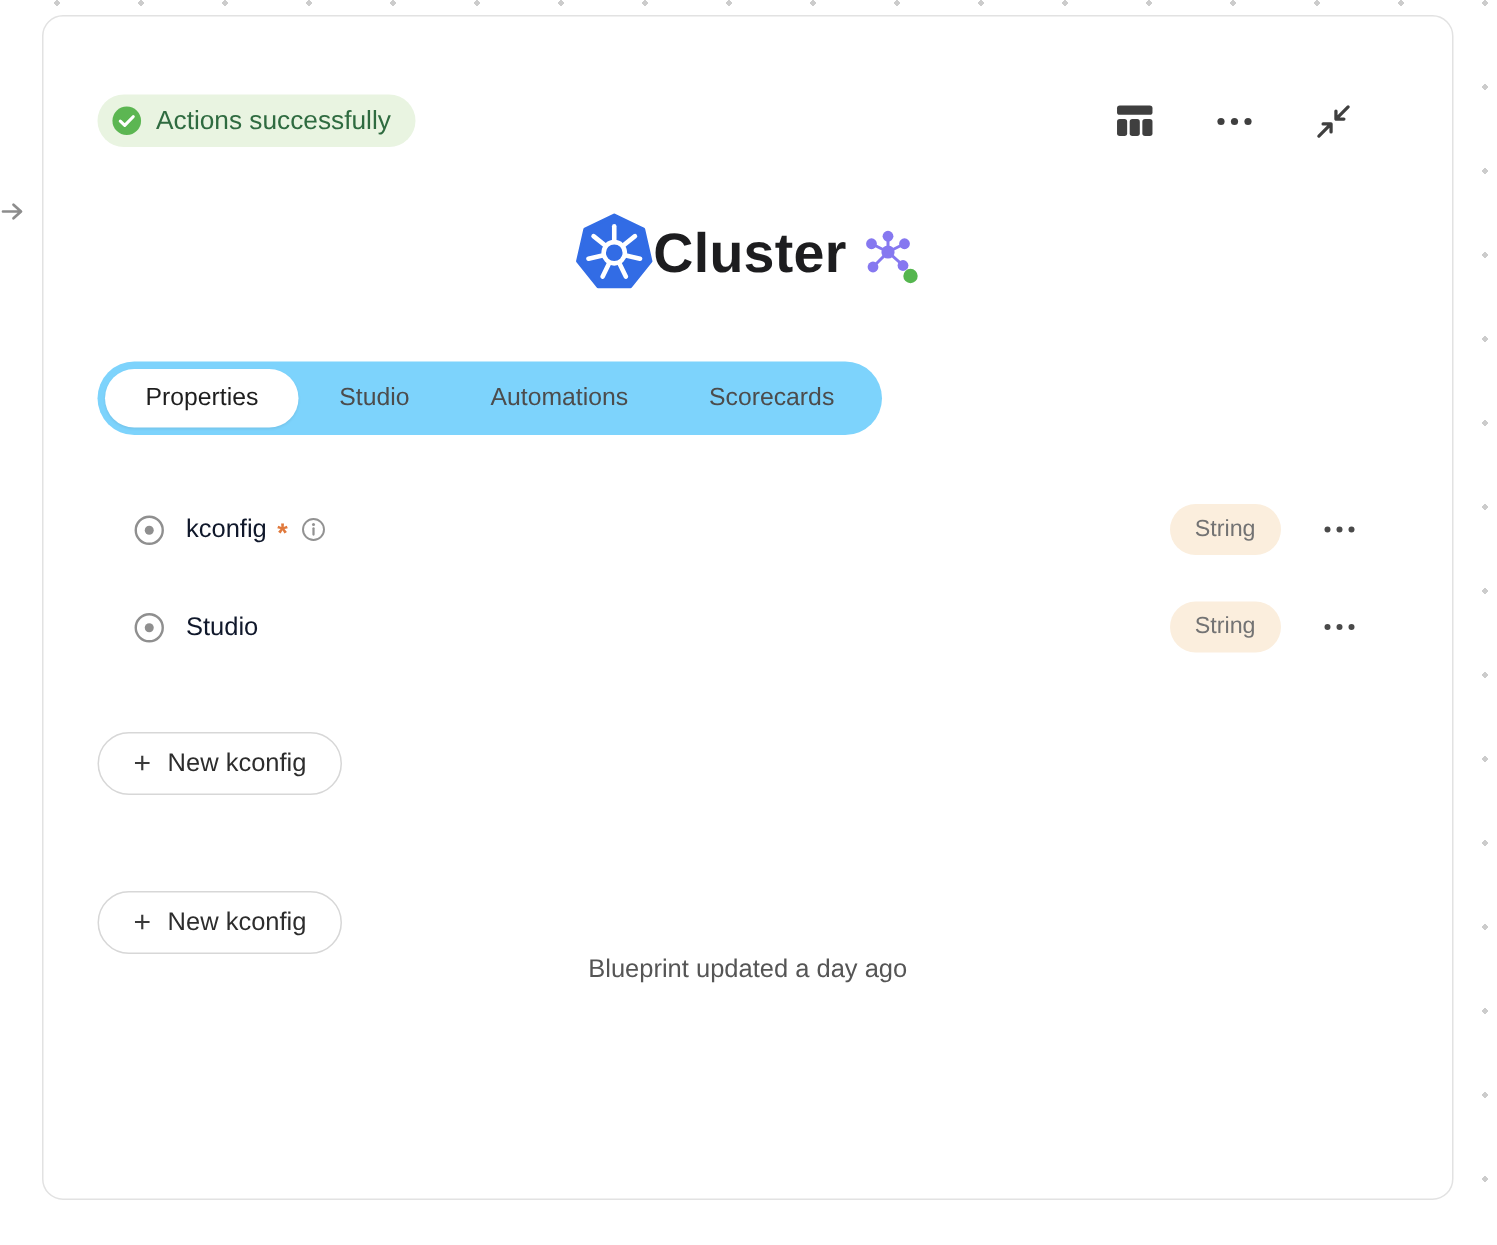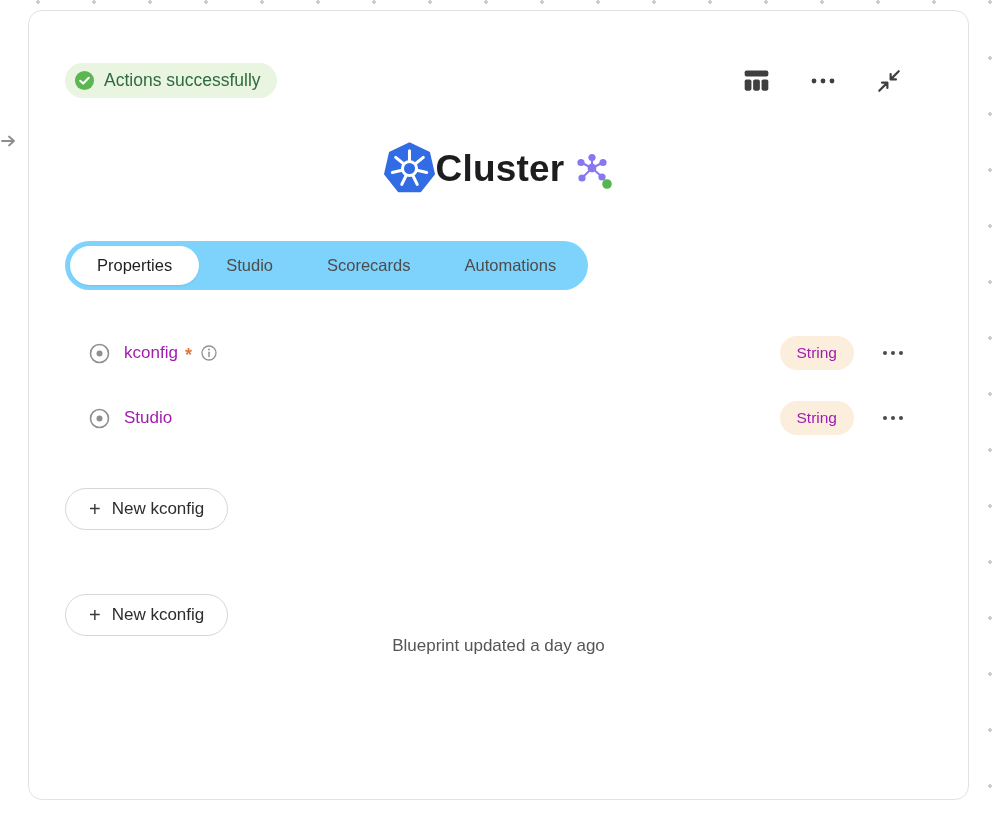--- a/index.html
+++ b/index.html
@@ -47,28 +47,28 @@
     border:none; background:transparent; cursor:pointer;
     font-family:inherit; font-size:16.5px; color:#4c4c4c;
     padding:10px 27px; border-radius:21px; white-space:nowrap;
   }
   .tab.active { background:#ffffff; color:#1e1e1e; font-weight:500; box-shadow:0 1px 2px rgba(0,0,0,0.08); }
 
   
   .prop-list { margin-top:42px; }
   .prop-row { display:flex; align-items:center; height:42px; margin-bottom:23px; padding-left:24px; }
   .prop-dot-icon { width:21px; height:21px; display:block; flex:none; }
-  .prop-name { font-size:17px; color:#a21caf; margin-left:14px; }
+  .prop-name { font-size:17px; color:#0f172a; margin-left:14px; }
   .required-star { color:#e0793c; font-size:18px; font-weight:700; margin-left:7px; position:relative; top:2px; }
   .info-icon { width:16px; height:16px; display:block; margin-left:9px; opacity:0.75; }
   .type-badge {
     margin-left:auto; font-size:15.5px; font-weight:500;
     padding:8px 17px; border-radius:18px;
   }
-  .type-badge.string { background:#fbeedd; color:#a21caf;text-align:center; }
+  .type-badge.string { background:#fbeedd; color:#737373;text-align:center; }
   .type-badge.url    { background:#e0f1f4; color:#1c657a; }
   .row-more { margin-left:26px; margin-right:26px; }
 
   
   .pill-btn {
     display:inline-flex; align-items:center; gap:11px;
     background:#ffffff; border:1px solid #d7d7d7; border-radius:23px;
     padding:10px 23px; font-family:inherit; font-size:17px; color:#2d2d2d; cursor:pointer;
   }
   .pill-btn .plus { font-size:20px; font-weight:400; color:#3a3a3a; line-height:1; }
@@ -152,22 +152,22 @@
       <circle cx="8" cy="25" r="3.6" fill="#8678f0"></circle>
       <circle cx="28" cy="24" r="3.6" fill="#8678f0"></circle>
       <circle cx="33" cy="31" r="4.8" fill="#55b64f"></circle>
     </svg>
   </div>
 
   
   <div class="tabs">
     <button class="tab active">Properties</button>
     <button class="tab">Studio</button>
+    <button class="tab">Automations</button>
     <button class="tab">Scorecards</button>
-    <button class="tab">Automations</button>
   </div>
 
   
   <div class="prop-list">
 
     <div class="prop-row">
       <svg class="prop-dot-icon" viewBox="0 0 21 21">
         <circle cx="10.5" cy="10.5" r="9" fill="none" stroke="#8f8f8f" stroke-width="1.6"></circle>
         <circle cx="10.5" cy="10.5" r="3" fill="#8f8f8f"></circle>
       </svg>

